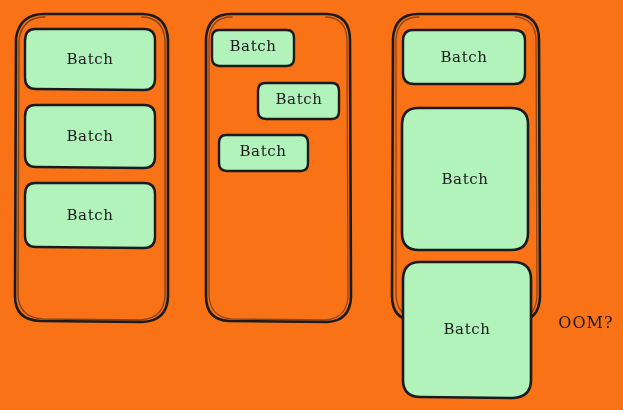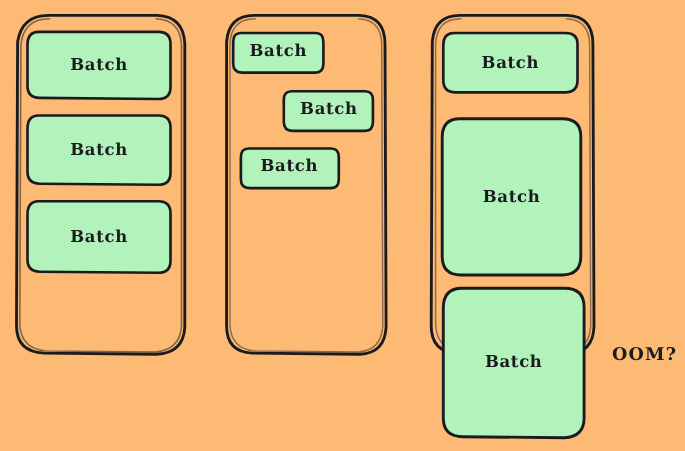--- a/index.html
+++ b/index.html
@@ -8,23 +8,22 @@
     padding: 0;
     background: #ffffff;
   }
   body {
     font-family: "DejaVu Serif", serif;
   }
   #canvas {
     position: relative;
     width: 623px;
     height: 410px;
-    background: #fdba74;
+    background: #f97316;
     overflow: hidden;
-    font-weight: bold;
   }
   #sketch {
     position: absolute;
     left: 0;
     top: 0;
     width: 623px;
     height: 410px;
   }
   .hand-label {
     font-family: "DejaVu Serif", serif;

